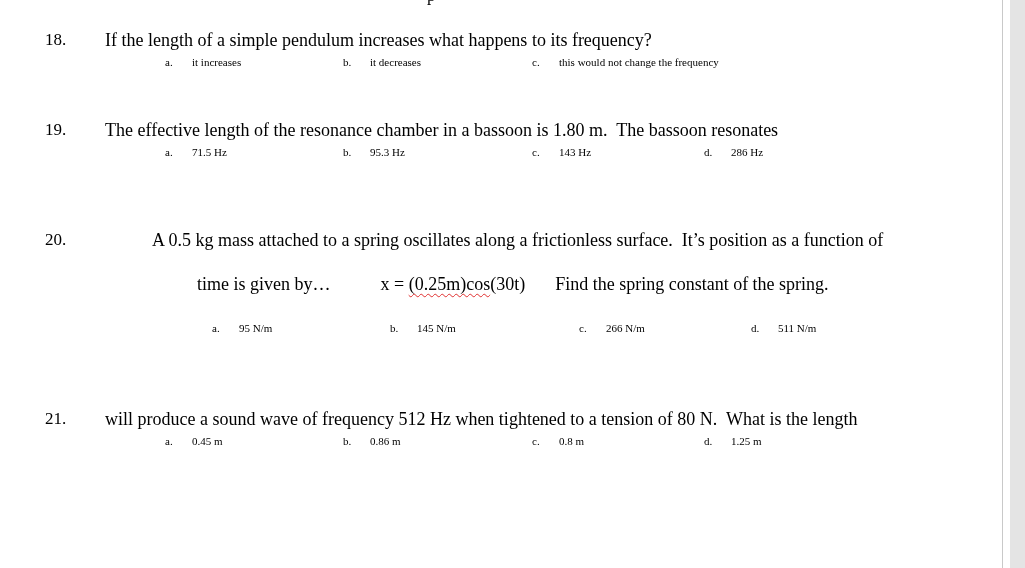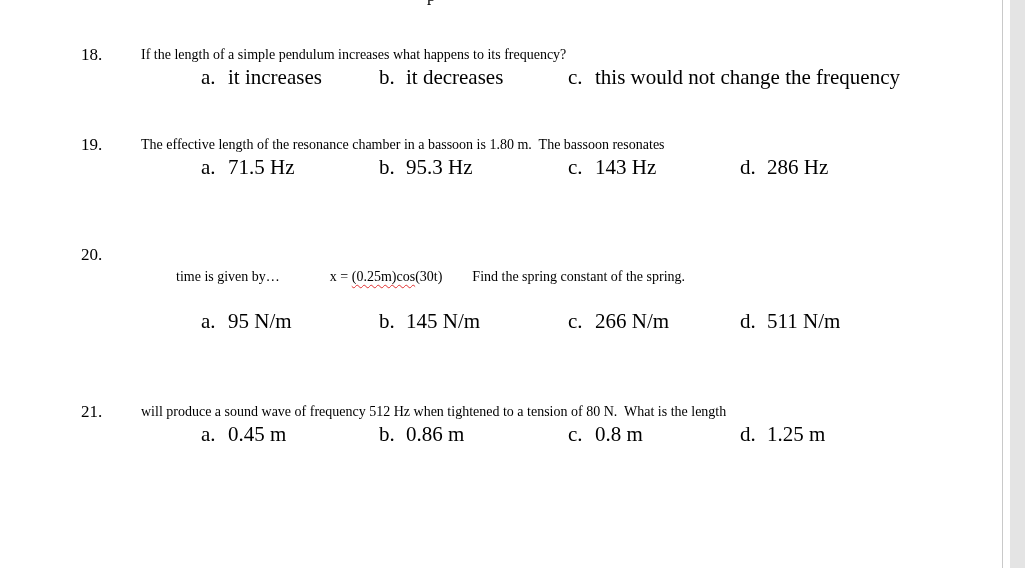--- a/index.html
+++ b/index.html
@@ -18,58 +18,57 @@
     --scrollbar-track: #e4e4e4;
     --page-edge: #c9c9c9;
   }
   .doc {
     position: absolute;
     left: 0; top: 0;
     width: 1002px; height: 568px;
     background: #ffffff;
   }
   .content {
-    padding: 44px 0 0 45px;
-    margin-left: 36px;
+    padding: 29px 0 0 45px;
   }
   .question {
     display: grid;
     grid-template-columns: 60px 1fr;
   }
   .qnum {
     font-size: 17px;
     line-height: 22px;
   }
   .qline {
     white-space: pre;
-    font-size: 14px;
+    font-size: 18px;
     line-height: 22px;
   }
   .choices {
     position: relative;
     height: 22px;
-    font-size: 21px;
+    font-size: 11px;
     line-height: 22px;
   }
   .choice {
     position: absolute;
     top: 0;
     white-space: pre;
   }
   .choice .clabel {
     display: inline-block;
     width: 27px;
   }
   .pos-a { left: 60px; }
   .pos-b { left: 238px; }
   .pos-c { left: 427px; }
   .pos-d { left: 599px; }
   .mb-a { margin-bottom: 46px; }
   .mb-b { margin-bottom: 66px; }
-  .mb-c { margin-bottom: 69px; }
+  .mb-c { margin-bottom: 69px; gap: 47px; }
   .squiggle {
     text-decoration: underline;
     text-decoration-style: wavy;
     text-decoration-color: var(--squiggle-color);
     text-decoration-thickness: 1px;
     text-underline-offset: 3px;
     text-decoration-skip-ink: none;
   }
   .gap1 { margin-left: 50px; }
   .gap2 { margin-left: 30px; }
@@ -130,20 +129,21 @@
           <span class="choice pos-b"><span class="clabel">b.</span><span>95.3 Hz</span></span>
           <span class="choice pos-c"><span class="clabel">c.</span><span>143 Hz</span></span>
           <span class="choice pos-d"><span class="clabel">d.</span><span>286 Hz</span></span>
         </div>
       </div>
     </div>
 
     <div class="question mb-c">
       <div class="qnum">20.</div>
       <div class="qbody">
+        <div class="qline">A 0.5 kg mass attached to a spring oscillates along a frictionless surface.  It’s position as a function of</div>
         <div class="qline">
           <span>time is given by…</span><span class="gap1">x = </span><span class="squiggle">(0.25m)cos</span><span>(30t)</span><span class="gap2">Find the spring constant of the spring.</span>
         </div>
         <div class="choices">
           <span class="choice pos-a"><span class="clabel">a.</span><span>95 N/m</span></span>
           <span class="choice pos-b"><span class="clabel">b.</span><span>145 N/m</span></span>
           <span class="choice pos-c"><span class="clabel">c.</span><span>266 N/m</span></span>
           <span class="choice pos-d"><span class="clabel">d.</span><span>511 N/m</span></span>
         </div>
       </div>

